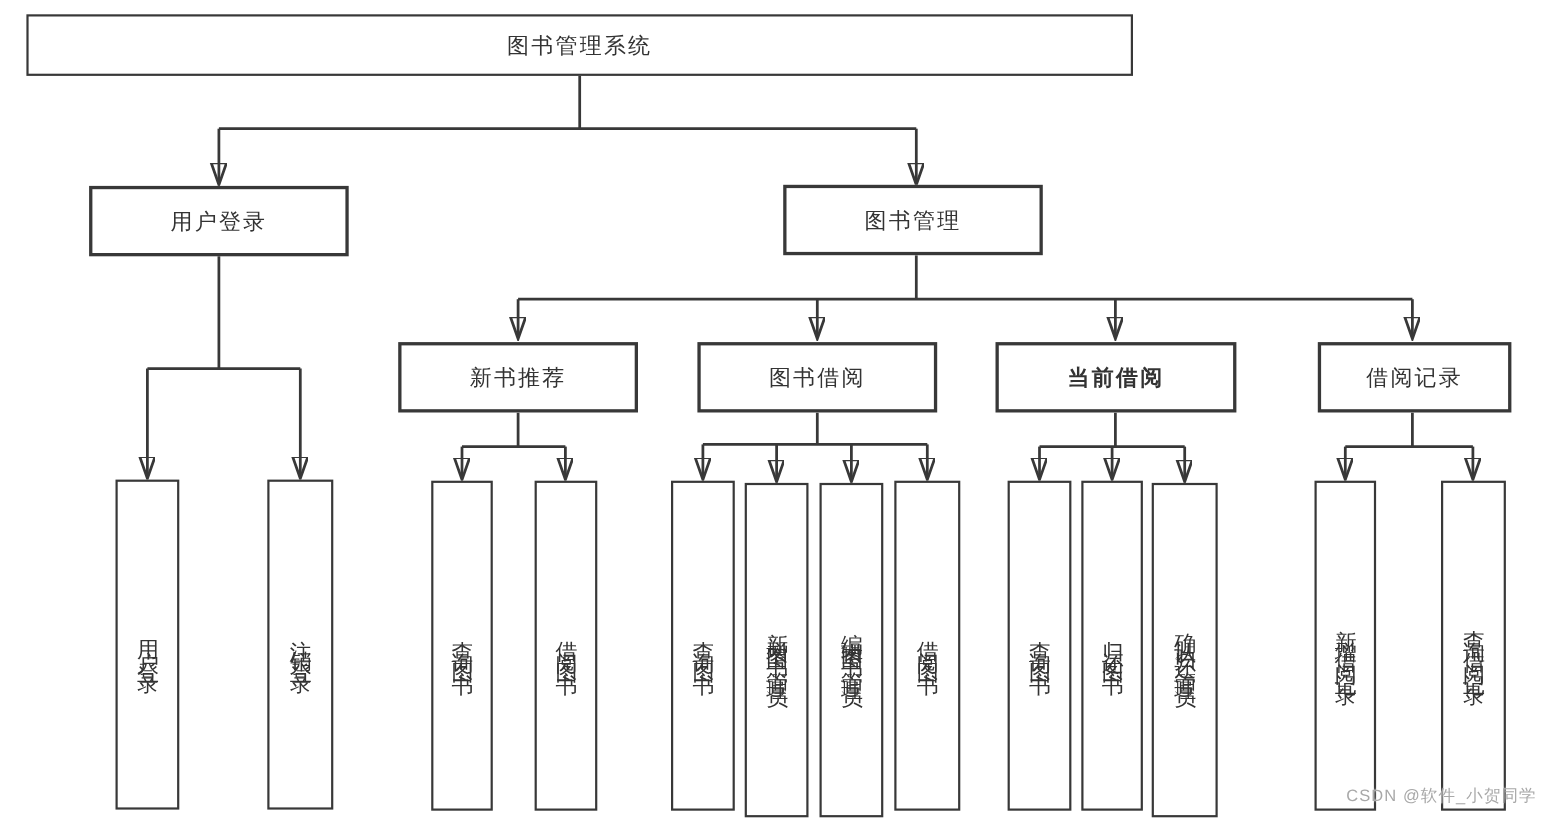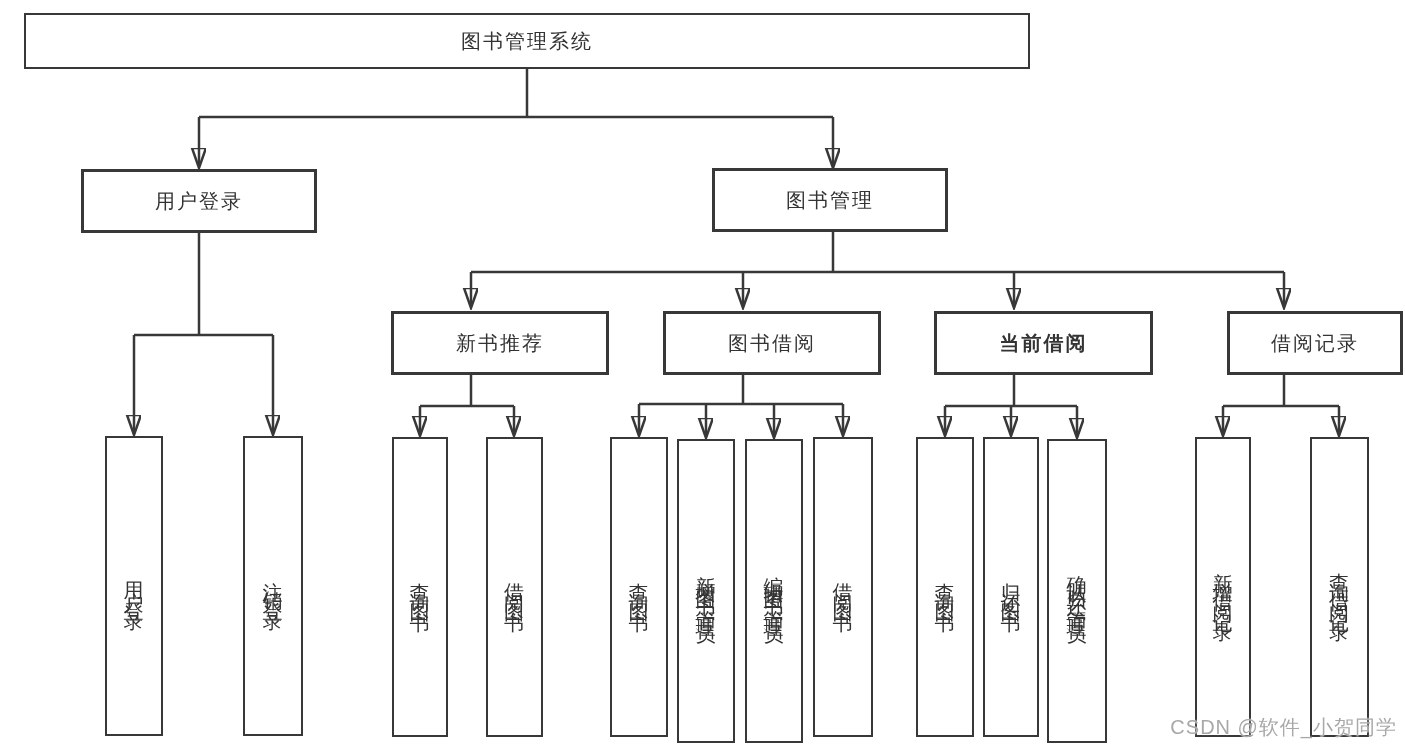--- a/index.html
+++ b/index.html
@@ -20,21 +20,21 @@
   .box{
     position:absolute;
     background:var(--bg);
     border:2px solid var(--line);
     display:flex;align-items:center;justify-content:center;
     box-sizing:border-box;
     font-size:20px;
     letter-spacing:2px;
     white-space:nowrap;
   }
-  .lv3{border-width:3px;margin-left:29px;}
+  .lv3{border-width:3px;}
   .leaf{
     position:absolute;
     background:var(--bg);
     border:2px solid var(--line);
     display:flex;align-items:center;justify-content:center;
     box-sizing:border-box;
   }
   .leaf span{
     writing-mode:vertical-rl;
     text-orientation:mixed;
@@ -42,21 +42,21 @@
     letter-spacing:10px;
     line-height:1;
     white-space:nowrap;
   }
   .leaf.long span{letter-spacing:7px;}
   #wires{position:absolute;left:0;top:0;width:1405px;height:747px;}
   #wires path, #wires line{stroke:var(--line);stroke-width:2.5;fill:none;}
   .watermark{
     position:absolute;
     right:8px;top:714px;
-    font-size:20px;
+    font-size:15px;
     letter-spacing:1px;
     color:var(--wm);
     text-shadow:0 0 2px #ffffff;
     white-space:nowrap;
   }
 </style>
 </head>
 <body>
 
 <div id="stage">

